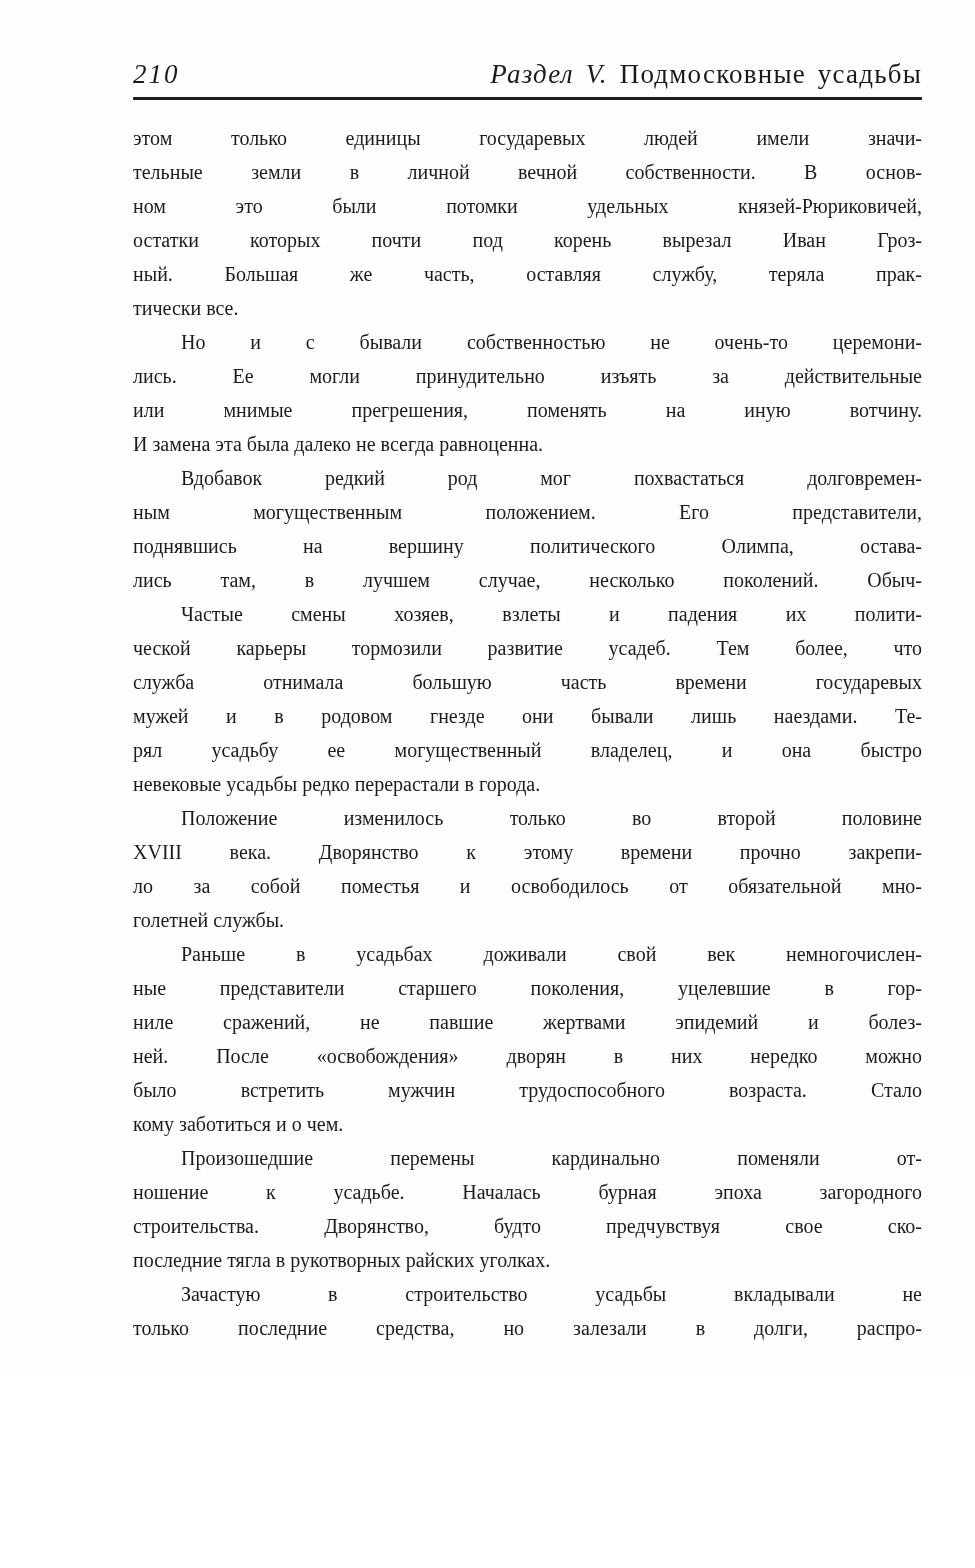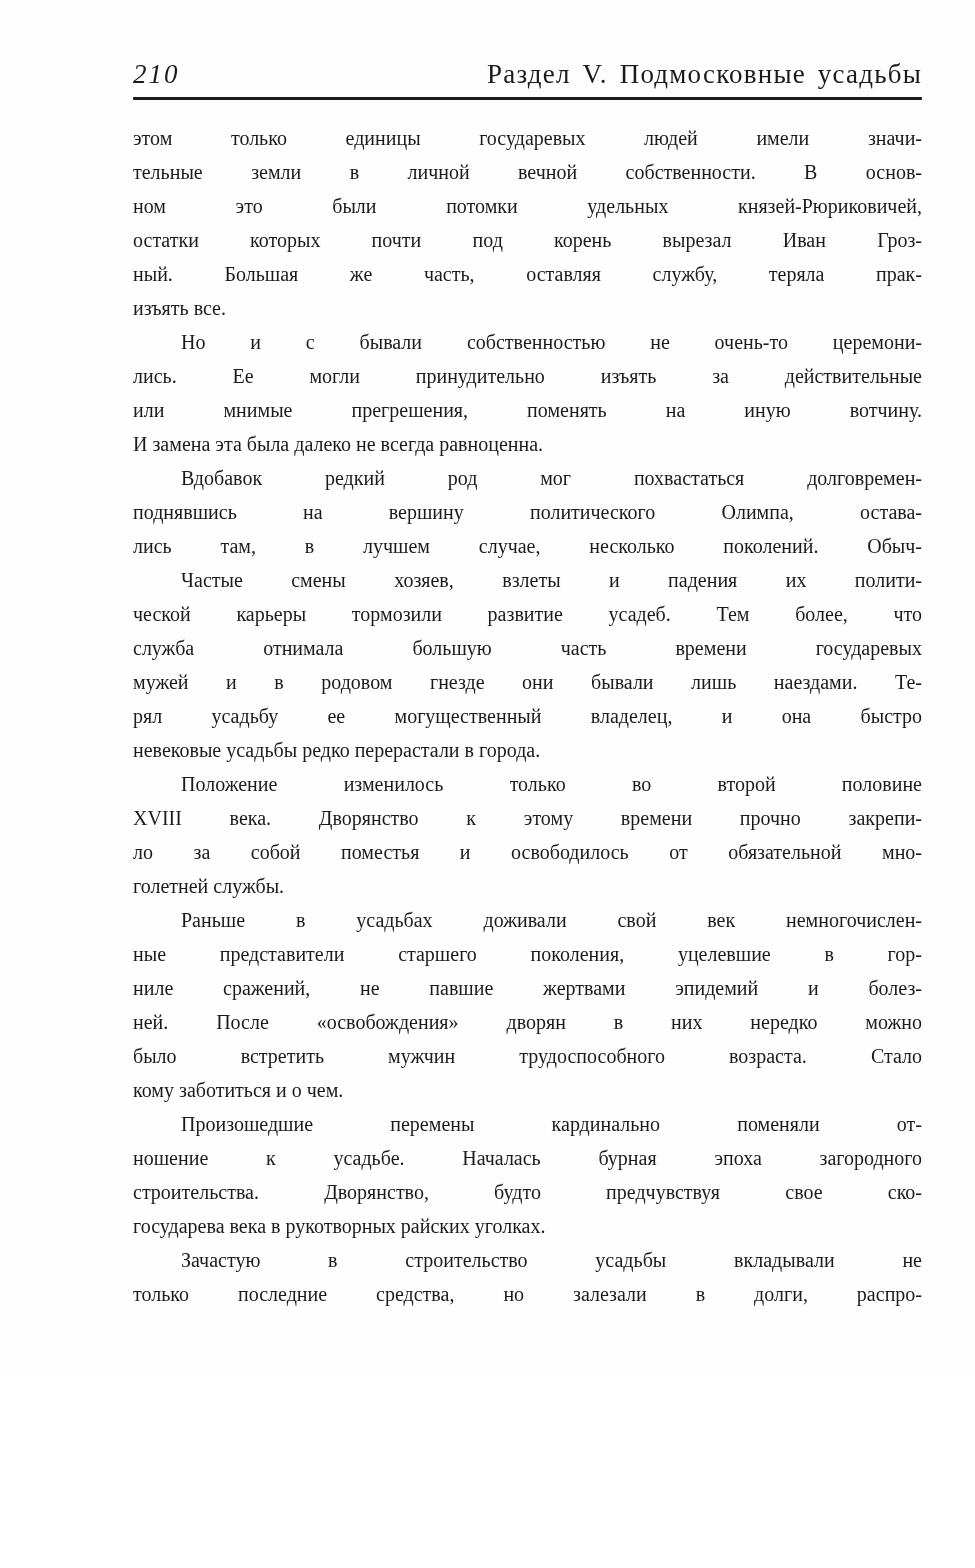--- a/index.html
+++ b/index.html
@@ -33,20 +33,21 @@
   }
   .page-number {
     font-style: italic;
     letter-spacing: 2px;
   }
   .running-title {
     letter-spacing: 1.2px;
     word-spacing: 4px;
   }
   .running-title .section-label {
+    font-style: italic;
   }
   .header-rule {
     margin-top: 7px;
     height: 3px;
     background: #1c1c1c;
     border-radius: 1px;
   }
   .body-text {
     margin-top: 21px;
     font-size: 20px;
@@ -79,26 +80,27 @@
     </div>
 
     <div class="header-rule"></div>
 
     <div class="body-text" id="body-text">
         <div class="line">этом только единицы государевых людей имели значи-</div>
         <div class="line">тельные земли в личной вечной собственности. В основ-</div>
         <div class="line">ном это были потомки удельных князей-Рюриковичей,</div>
         <div class="line">остатки которых почти под корень вырезал Иван Гроз-</div>
         <div class="line">ный. Большая же часть, оставляя службу, теряла прак-</div>
-        <div class="line end">изъять все.</div>
+        <div class="line end">тически все.</div>
         <div class="line indent">Но и с бывали собственностью не очень-то церемони-</div>
         <div class="line">лись. Ее могли принудительно изъять за действительные</div>
         <div class="line">или мнимые прегрешения, поменять на иную вотчину.</div>
         <div class="line end">И замена эта была далеко не всегда равноценна.</div>
         <div class="line indent">Вдобавок редкий род мог похвастаться долговремен-</div>
+        <div class="line">ным могущественным положением. Его представители,</div>
         <div class="line">поднявшись на вершину политического Олимпа, остава-</div>
         <div class="line">лись там, в лучшем случае, несколько поколений. Обыч-</div>
         <div class="line indent">Частые смены хозяев, взлеты и падения их полити-</div>
         <div class="line">ческой карьеры тормозили развитие усадеб. Тем более, что</div>
         <div class="line">служба отнимала большую часть времени государевых</div>
         <div class="line">мужей и в родовом гнезде они бывали лишь наездами. Те-</div>
         <div class="line">рял усадьбу ее могущественный владелец, и она быстро</div>
         <div class="line end">невековые усадьбы редко перерастали в города.</div>
         <div class="line indent">Положение изменилось только во второй половине</div>
         <div class="line">XVIII века. Дворянство к этому времени прочно закрепи-</div>
@@ -106,19 +108,19 @@
         <div class="line end">голетней службы.</div>
         <div class="line indent">Раньше в усадьбах доживали свой век немногочислен-</div>
         <div class="line">ные представители старшего поколения, уцелевшие в гор-</div>
         <div class="line">ниле сражений, не павшие жертвами эпидемий и болез-</div>
         <div class="line">ней. После «освобождения» дворян в них нередко можно</div>
         <div class="line">было встретить мужчин трудоспособного возраста. Стало</div>
         <div class="line end">кому заботиться и о чем.</div>
         <div class="line indent">Произошедшие перемены кардинально поменяли от-</div>
         <div class="line">ношение к усадьбе. Началась бурная эпоха загородного</div>
         <div class="line">строительства. Дворянство, будто предчувствуя свое ско-</div>
-        <div class="line end">государева века в рукотворных райских уголках.</div>
+        <div class="line end">последние тягла в рукотворных райских уголках.</div>
         <div class="line indent">Зачастую в строительство усадьбы вкладывали не</div>
         <div class="line">только последние средства, но залезали в долги, распро-</div>
       </div>
 
   </div>
 </div>
 
 </body></html>

